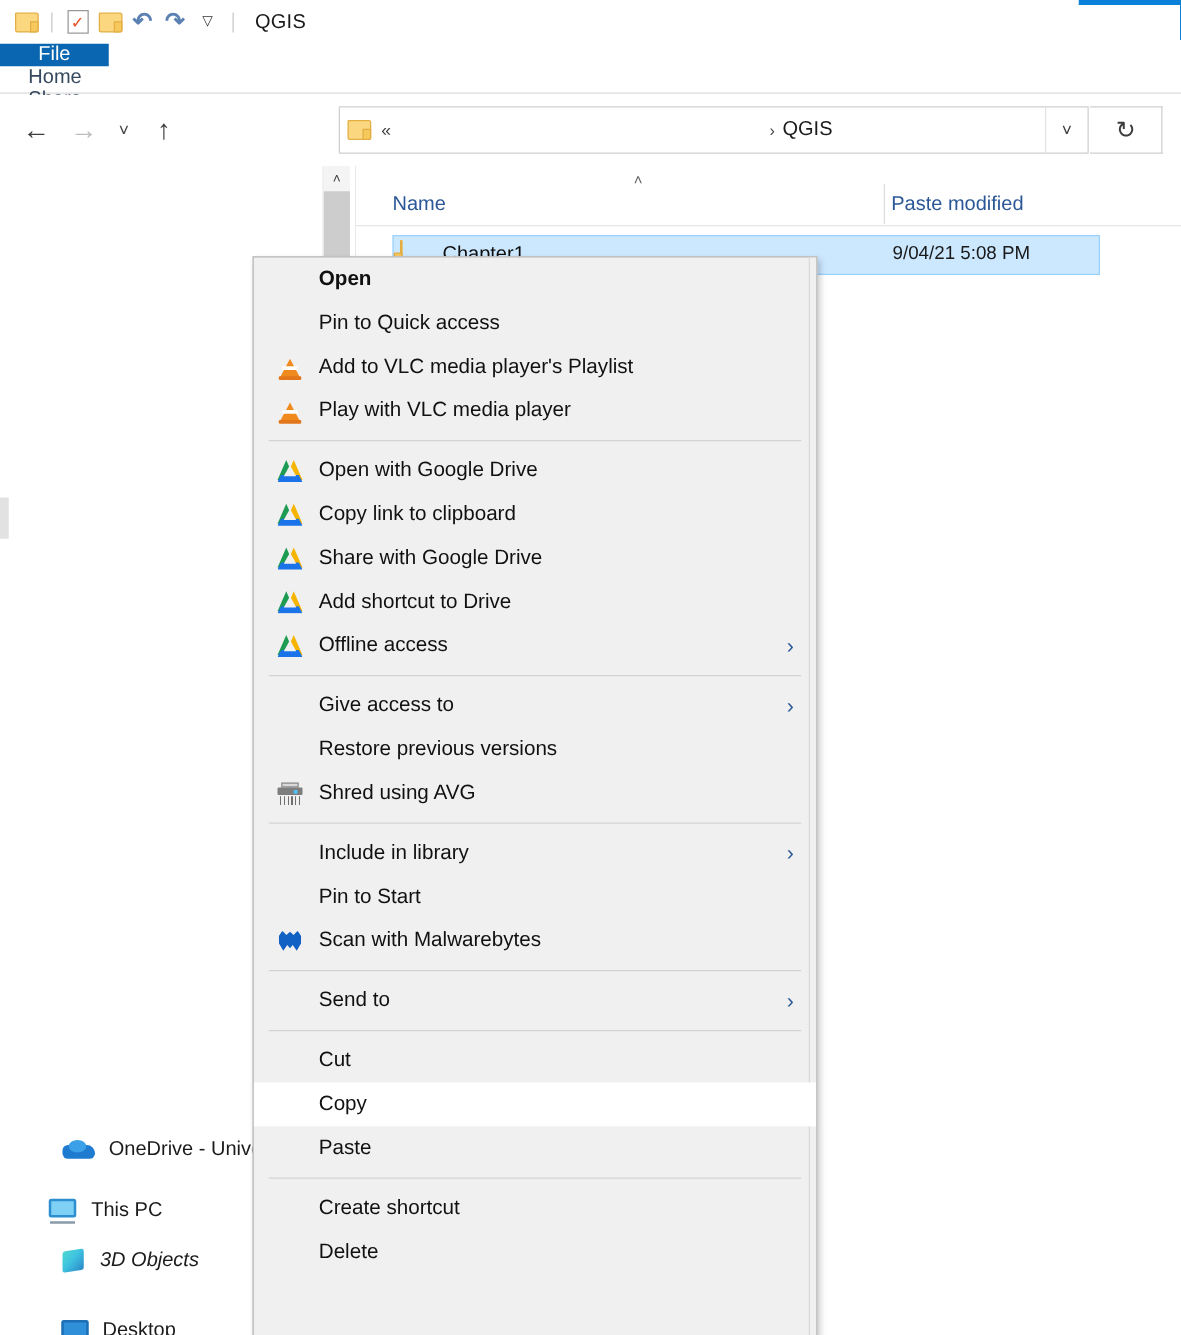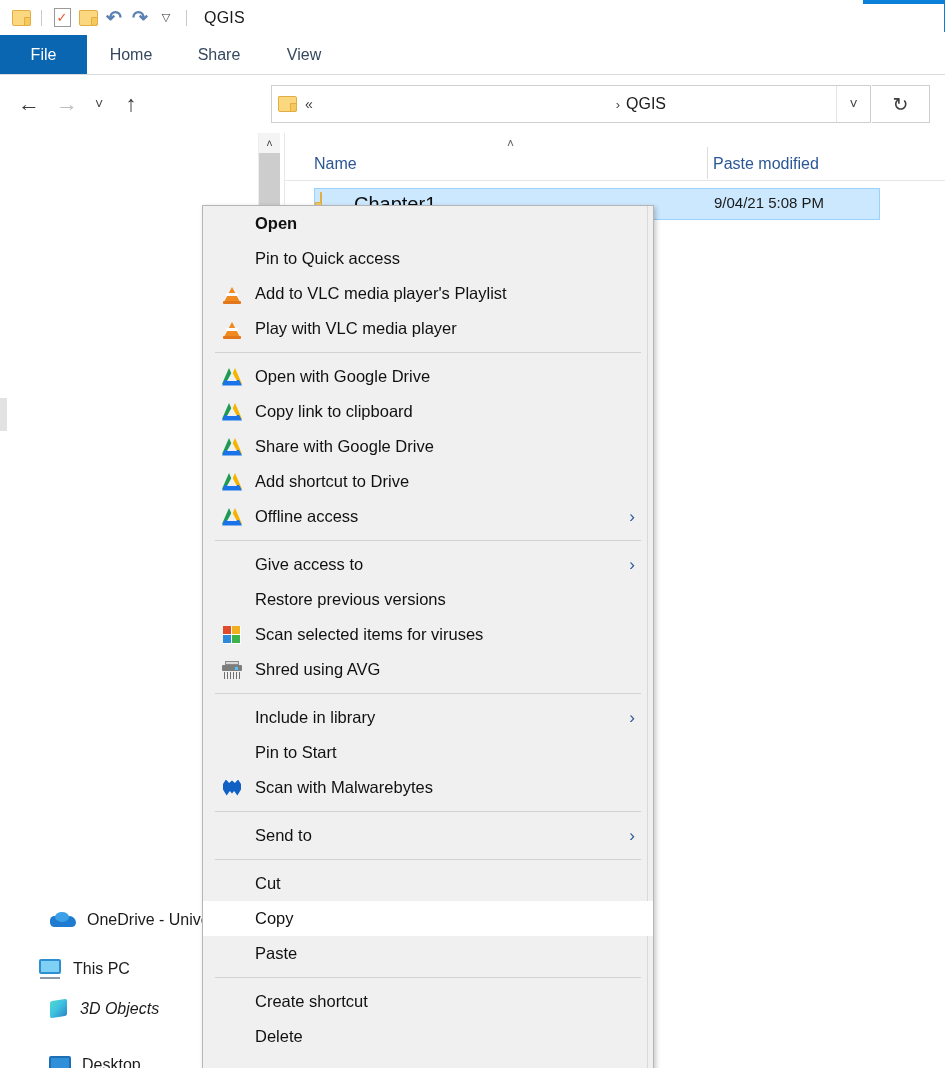--- a/index.html
+++ b/index.html
@@ -37,20 +37,21 @@
     font-size: 13px; color: #e8552d; line-height: 1;
   }
   .arrow-g { font-size: 19px; color: #5b80b2; line-height: 1; font-weight: bold; }
   .dd-g { font-size: 11px; color: #333; line-height: 1; }
 
   
   .ribbon {
     position: absolute; left: 0; top: 35px; width: 945px; height: 40px;
     background: #ffffff; display: flex; align-items: stretch;
     border-bottom: 1px solid #dcdcdc;
+    flex-direction: column;
   }
   .tab {
     display: flex; align-items: center; justify-content: center;
     font-size: 16px; color: #34485e; padding: 0 6px;
   }
   .tab-file { width: 87px; background: #0a66b0; color: #ffffff; }
   .tab-home { width: 88px; }
   .tab-share { width: 88px; }
   .tab-view { width: 82px; text-align: center; }
 
@@ -137,21 +138,21 @@
   .row-icon-wrap .folder { width: 21px; height: 17px; }
   .cloud-badge {
     position: absolute; left: -1px; bottom: -1px; width: 14px; height: 10px;
     background: #ffffff; border-radius: 5px 7px 5px 5px;
     border: 1px solid #cfcfcf;
   }
   .cloud-badge:after {
     content: ""; position: absolute; left: 2px; bottom: 1px; width: 10px; height: 5px;
     background: #5db8ea; border-radius: 4px 5px 4px 4px;
   }
-  .row-name { font-size: 20px; color: #0e0e0e; margin-left: 8px; }
+  .row-name { font-size: 16px; color: #0e0e0e; margin-left: 8px; }
   .row-date {
     position: absolute; left: 399px; top: 5px; font-size: 15px; color: #1a1a1a;
     height: 14px; overflow: hidden; white-space: nowrap;
   }
 
   
   .ctxmenu {
     position: absolute; left: 487px; top: 205px; width: 452px; height: 866px;
     background: #f0f0f0; border: 1px solid #b5b5b5;
     box-shadow: 2px 2px 5px rgba(0,0,0,.22);
@@ -437,31 +438,20 @@
         <span class="ctx-icon"></span>
         <span class="ctx-label">Give access to</span>
         <span class="ctx-arrow">›</span>
       </div>
       <div class="ctx-item">
         <span class="ctx-icon"></span>
         <span class="ctx-label">Restore previous versions</span>
       </div>
       <div class="ctx-item">
         <span class="ctx-icon">
-          <span class="ic-avg">
-              <i class="q1"></i>
-              <i class="q2"></i>
-              <i class="q3"></i>
-              <i class="q4"></i>
-            </span>
-        </span>
-        <span class="ctx-label">Scan selected items for viruses</span>
-      </div>
-      <div class="ctx-item">
-        <span class="ctx-icon">
           <span class="ic-shred">
               <i class="top"></i>
               <i class="mid"></i>
               <i class="dot"></i>
               <i class="strip"></i>
             </span>
         </span>
         <span class="ctx-label">Shred using AVG</span>
       </div>
 

